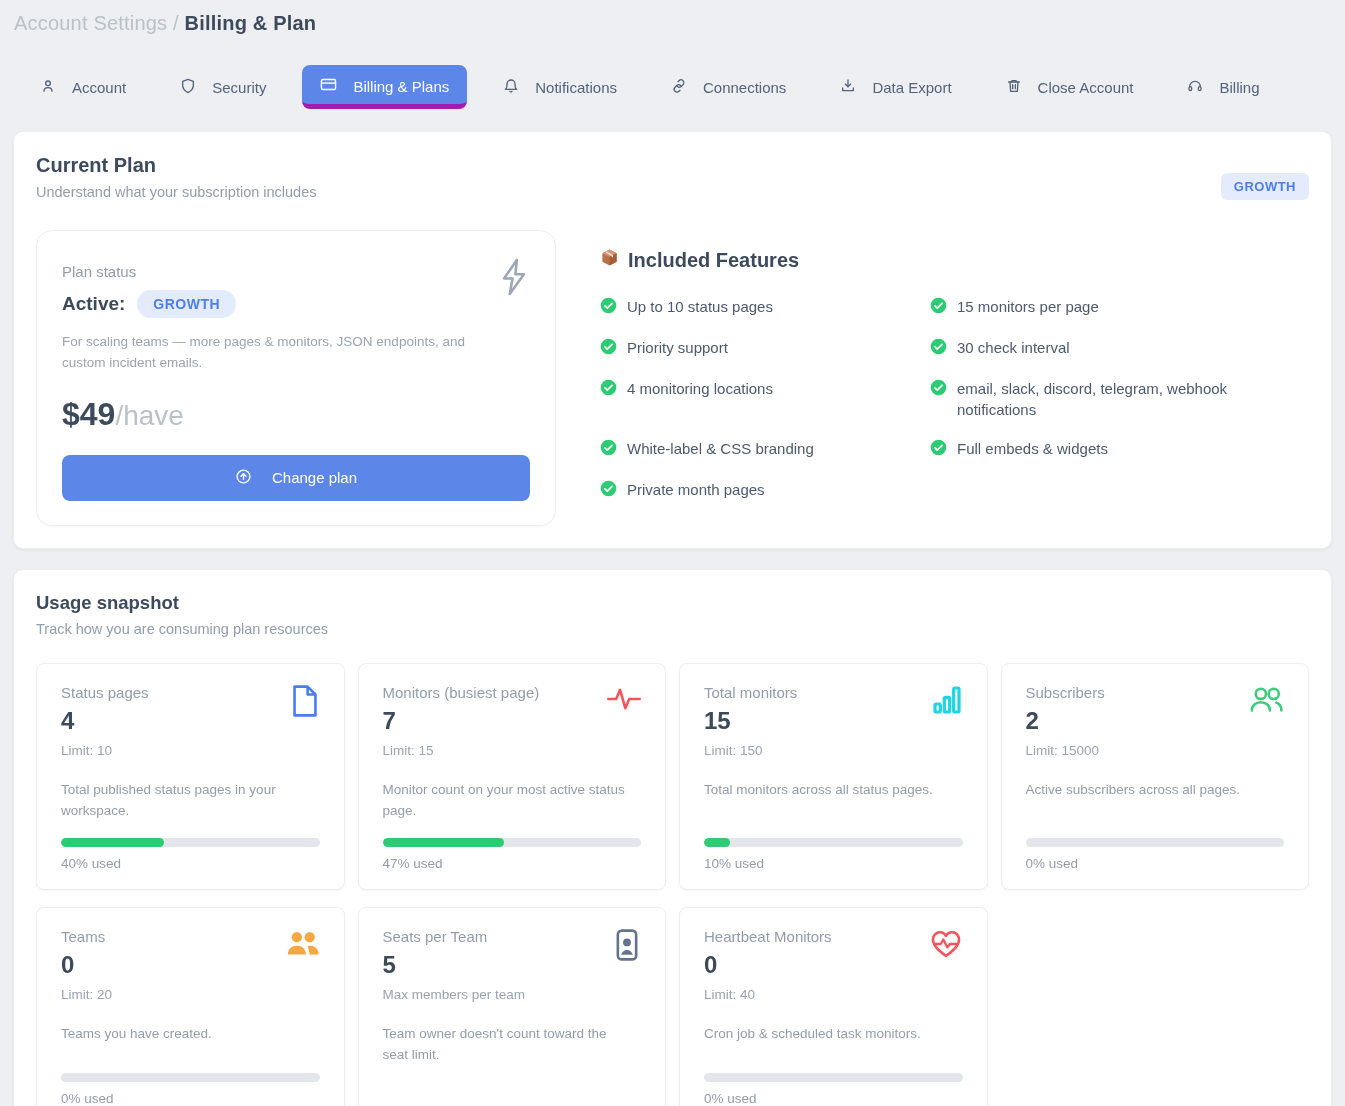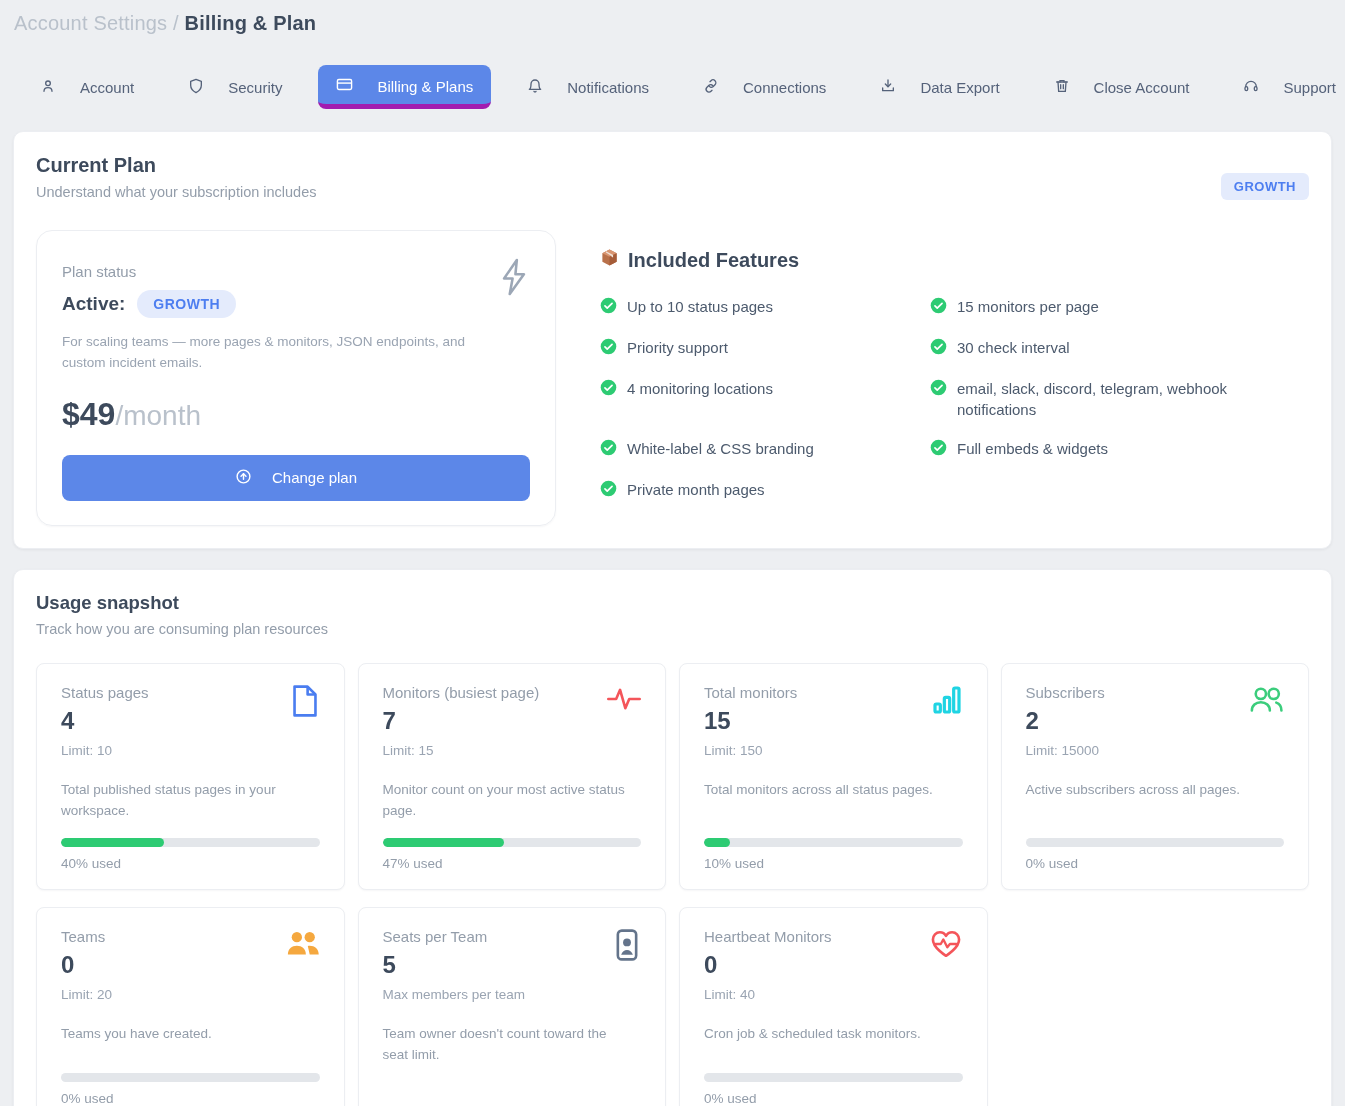--- a/index.html
+++ b/index.html
@@ -10,21 +10,21 @@
     color:#3d4a5c;
     overflow:hidden;
   }
   
   .breadcrumb { padding:12px 14px 4px 14px; font-size:20px; font-weight:600; letter-spacing:.2px; }
   .breadcrumb .crumb-light { color:#b9c1cb; font-weight:500; }
   .breadcrumb .crumb-current { color:#3d4a5c; }
   
   .tabbar { display:flex; align-items:center; gap:18px; padding:26px 0 14px 22px; }
   .tab {
-    display:inline-flex; align-items:center; gap:24px;
+    display:inline-flex; align-items:center; gap:16px;
     padding:11px 18px; border-radius:8px;
     font-size:15px; color:#55627a; cursor:pointer; white-space:nowrap;
   }
   .tab svg { flex:0 0 auto; }
   .tab.active {
     background:#5c87e8; color:#fff;
     border-bottom:5px solid #a21caf;
     padding-bottom:8px;
   }
   
@@ -154,21 +154,21 @@
           <path d="M10 10v6M14 10v6"></path>
         </svg></span>
     <span>Close Account</span>
   </div>
   <div class="tab">
     <span><svg width="16" height="16" viewBox="0 0 24 24" fill="none" stroke="#55627a" stroke-width="2" stroke-linecap="round">
           <path d="M4 13a8 8 0 0 1 16 0"></path>
           <rect x="3" y="13" width="4" height="6" rx="2"></rect>
           <rect x="17" y="13" width="4" height="6" rx="2"></rect>
         </svg></span>
-    <span>Support</span>
+    <span>Billing</span>
   </div>
 </div>
 
 <div class="panel">
   <div class="panel-head">
     <div>
       <div class="panel-title">Current Plan</div>
       <div class="panel-sub">Understand what your subscription includes</div>
     </div>
     <div class="plan-badge">GROWTH</div>
@@ -182,21 +182,21 @@
             <path d="M14 2 5 15h6l-2 11 10-14h-6z"></path>
           </svg>
       </span>
       <div class="status-label">Plan status</div>
       <div class="status-line">
         <span class="status-active">Active:</span>
         <span class="status-pill">GROWTH</span>
       </div>
       <div class="status-desc">For scaling teams — more pages &amp; monitors, JSON endpoints, and custom incident emails.</div>
       <div class="price-line">
-        <span class="price">$49</span><span class="period">/month</span>
+        <span class="price">$49</span><span class="period">/have</span>
       </div>
       <button class="change-btn">
         <span><svg width="17" height="17" viewBox="0 0 24 24" fill="none" stroke="#ffffff" stroke-width="2" stroke-linecap="round" stroke-linejoin="round">
               <circle cx="12" cy="12" r="9"></circle>
               <path d="M12 16V8"></path>
               <path d="M8.5 11.5 12 8l3.5 3.5"></path>
             </svg></span>
         <span>Change plan</span>
       </button>
     </div>

